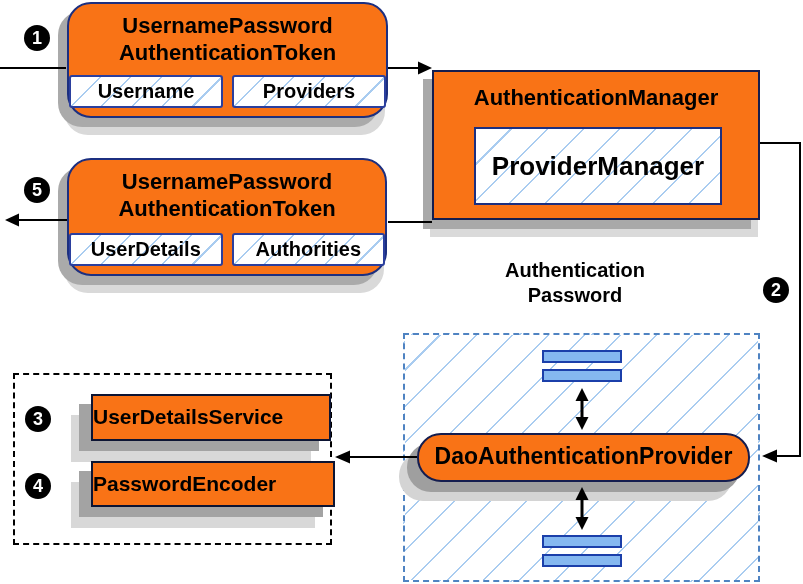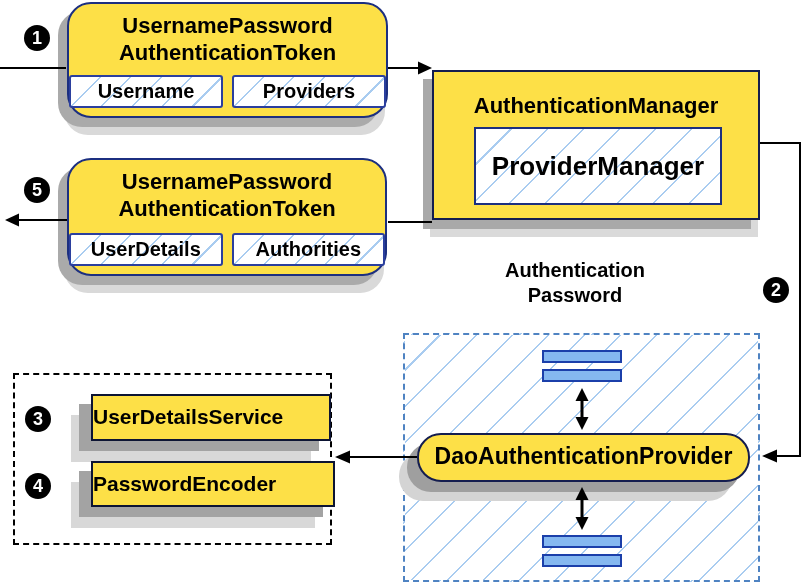--- a/index.html
+++ b/index.html
@@ -3,21 +3,21 @@
 <meta charset="utf-8">
 <style>
   html,body { margin:0; padding:0; background:#ffffff; }
   .canvas {
     position:relative; width:803px; height:584px; background:#ffffff;
     font-family:"Liberation Sans","DejaVu Sans",sans-serif; color:#000;
     overflow:hidden;
   }
   
   .node {
-    position:absolute; box-sizing:border-box; background:#fde047;
+    position:absolute; box-sizing:border-box; background:#f97316;
     border:2.5px solid #1c2f80; font-weight:bold; color:#000;
   }
   .rounded {
     border-radius:24px;
     box-shadow:-9px 9px 0 #aaaaaa, -3px 17px 0 #d9d9d9;
   }
   .square-shadow { box-shadow:-9px 9px 0 #a9a9a9, -2px 17px 0 #dadada; }
   .svc-shadow   { box-shadow:-12px 10px 0 #a3a3a3, -20px 21px 0 #d8d8d8; }
   .node-title { text-align:center; font-size:22px; line-height:27px; padding-top:8px; }
   .fields {
@@ -36,21 +36,21 @@
   }
   .hatch-dense {
     background-color:#ffffff;
     background-image:repeating-linear-gradient(135deg,
       rgba(0,0,0,0) 0px, rgba(0,0,0,0) 20px, #a9ccf0 20px, #a9ccf0 21.5px);
   }
   
   .token1 { left:67px; top:2px;   width:321px; height:116px; }
   .token5 { left:67px; top:158px; width:320px; height:118px; }
   .authmgr { left:432px; top:70px; width:328px; height:150px; border-color:#141d4f; }
-  .authmgr .node-title { padding-top:20px; }
+  .authmgr .node-title { padding-top:12px; }
   .inner-box {
     position:absolute; left:40px; top:55px; width:248px; height:78px;
     box-sizing:border-box; border:2px solid #1c2f80;
     text-align:center; font-size:26px; line-height:74px; font-weight:bold;
   }
   .providers-box {
     position:absolute; left:403px; top:333px; width:357px; height:249px;
     box-sizing:border-box; border:2px dashed #4f83c2; z-index:1;
   }
   .group-label {

